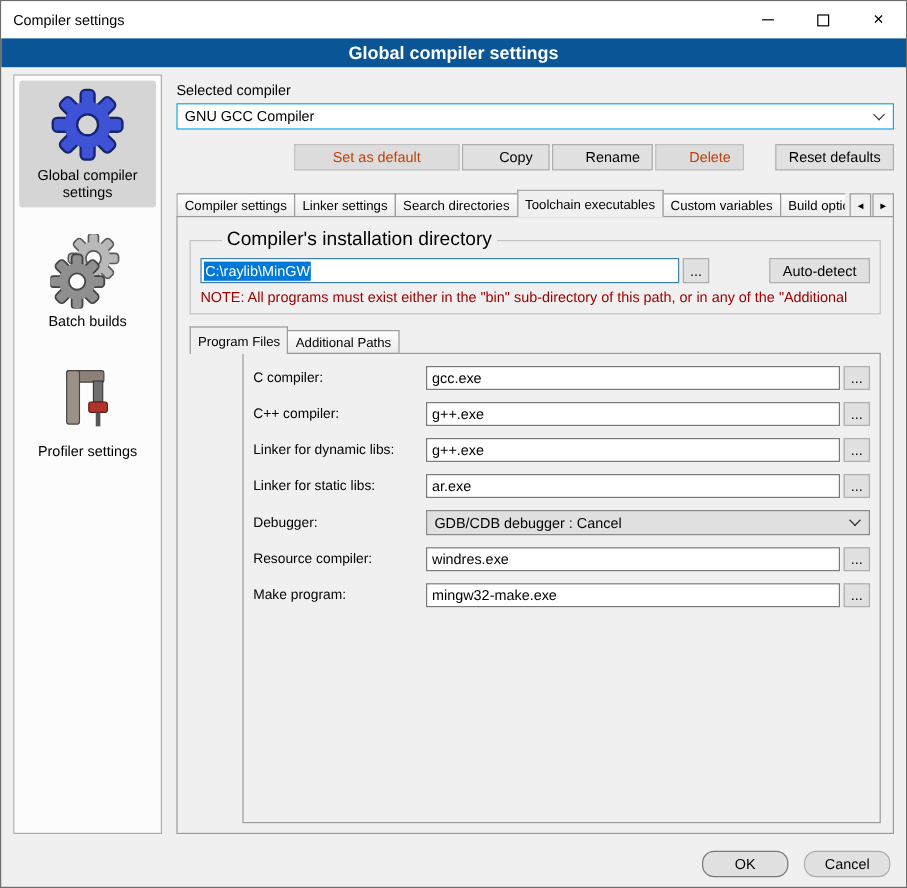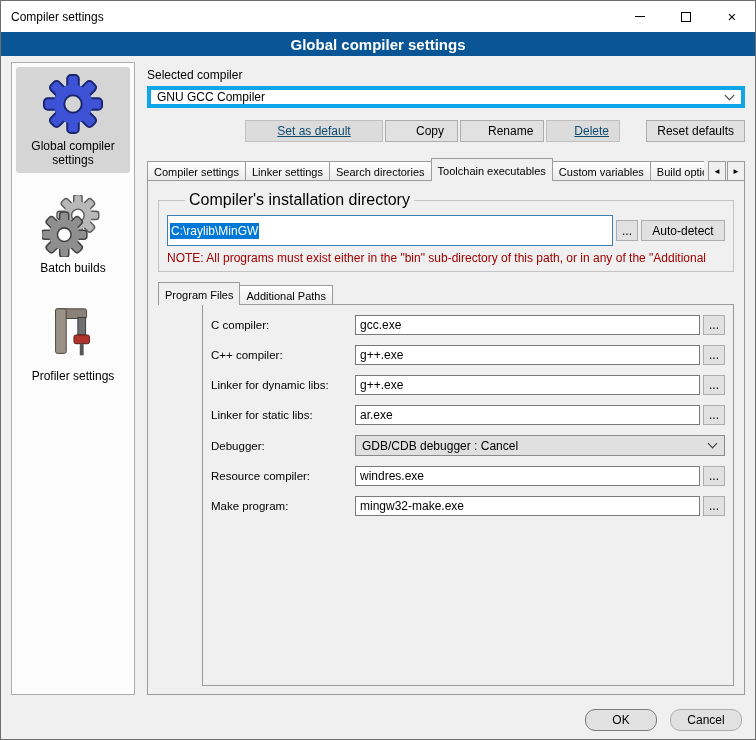--- a/index.html
+++ b/index.html
@@ -46,35 +46,35 @@
   }
   .side-item.selected { background: #d5d5d5; }
   .side-label { text-align: center; font-size: 12px; margin-top: 4px; line-height: 14px; }
 
   
   .main { flex: 1; display: flex; flex-direction: column; min-width: 0; }
   .field-label { font-size: 12px; margin-top: 6px; }
 
   .combobox {
     margin-top: 4px; height: 22px; background: #fff;
-    border: 4px solid #0ea5e9; display: flex; align-items: center;
+    border: 1px solid #0ea5e9; display: flex; align-items: center;
     padding: 0 8px 0 6px; cursor: default;
   }
   .combobox .combo-text { flex: 1; font-size: 12px; white-space: nowrap; overflow: hidden; }
   .chevron {
     width: 7px; height: 7px; border-right: 1.4px solid #333; border-bottom: 1.4px solid #333;
     transform: rotate(45deg); margin-top: -4px; flex-shrink: 0;
   }
 
   button {
     font-family: "Liberation Sans", sans-serif; font-size: 12px;
     background: #e1e1e1; border: 1px solid #adadad;
     height: 22px; padding: 0 10px; cursor: default;
   }
-  button:disabled { color: #0c4a6e; background: #dcdcdc; border-color: #c0c0c0; text-decoration: underline; }
+  button:disabled { color: #c2410c; background: #dcdcdc; border-color: #c0c0c0; }
 
   .action-row { margin-top: 12px; display: flex; gap: 2px; align-items: center; }
   .btn-setdefault { margin-left: 98px; min-width: 138px; }
   .btn-copy, .btn-rename, .btn-delete { min-width: 73px; padding-left: 27px; }
   .btn-reset { margin-left: auto; min-width: 86px; }
 
   
   .tabs { margin-top: 16px; display: flex; align-items: flex-end; position: relative; overflow: hidden; padding-right: 40px; height: 23px; flex-shrink: 0; }
   .tab {
     font-size: 11px; padding: 4px 6px; height: 20px;
@@ -92,26 +92,26 @@
   .tab-panel {
     border: 1px solid #9b9b9b; margin-top: -1px; background: #f0f0f0;
     flex: 1; padding: 8px 10px; display: flex; flex-direction: column; min-height: 0; z-index: 1;
   }
 
   
   .groupbox { border: 1px solid #c3c3c3; margin: 2px 0 0 0; padding: 6px 8px 6px 8px; }
   .groupbox legend { font-size: 16px; padding: 0 4px; margin-left: 18px; }
   .dir-row { display: flex; gap: 3px; align-items: center; }
   .dir-input {
-    flex: 1; height: 31px; background: #fff; border: 1px solid #3c7fb1;
+    flex: 1; height: 21px; background: #fff; border: 1px solid #3c7fb1;
     display: flex; align-items: center; padding: 0 2px; overflow: hidden; cursor: text;
   }
   .selected-text { background: #0078d7; color: #fff; font-size: 12px; padding: 1px 1px; white-space: nowrap; }
   .btn-browse { min-width: 22px; width: 22px; padding: 0; height: 21px; }
-  .btn-autodetect { min-width: 84px; height: 21px; }
+  .btn-autodetect { min-width: 84px; height: 21px; margin-left: 47px; }
   .note { margin-top: 5px; color: #a00000; font-size: 12px; white-space: nowrap; overflow: hidden; }
 
   
   .tabs.inner { margin-top: 10px; padding-right: 0; overflow: visible; }
   .inner-panel { flex: 1; padding: 10px 8px; margin-left: 44px; }
 
   .form-row { display: flex; align-items: center; margin-bottom: 10px; }
   .row-label { width: 140px; margin-right: 4px; font-size: 11.5px; flex-shrink: 0; white-space: nowrap; }
   .text-input {
     flex: 1; height: 20px; border: 1px solid #7a7a7a; background: #fff;

